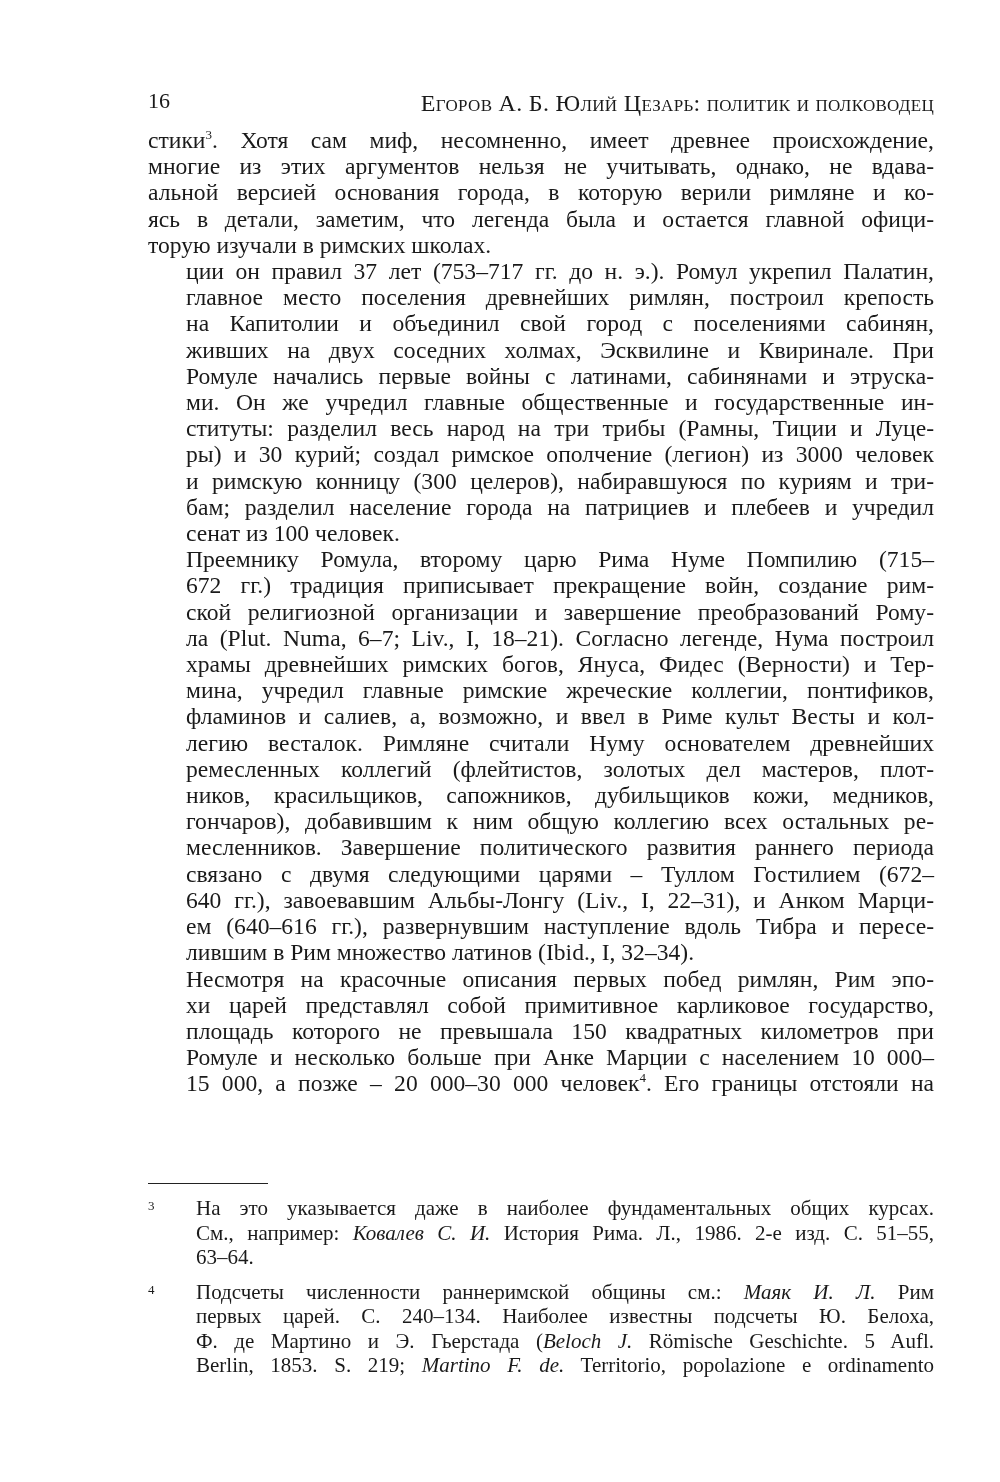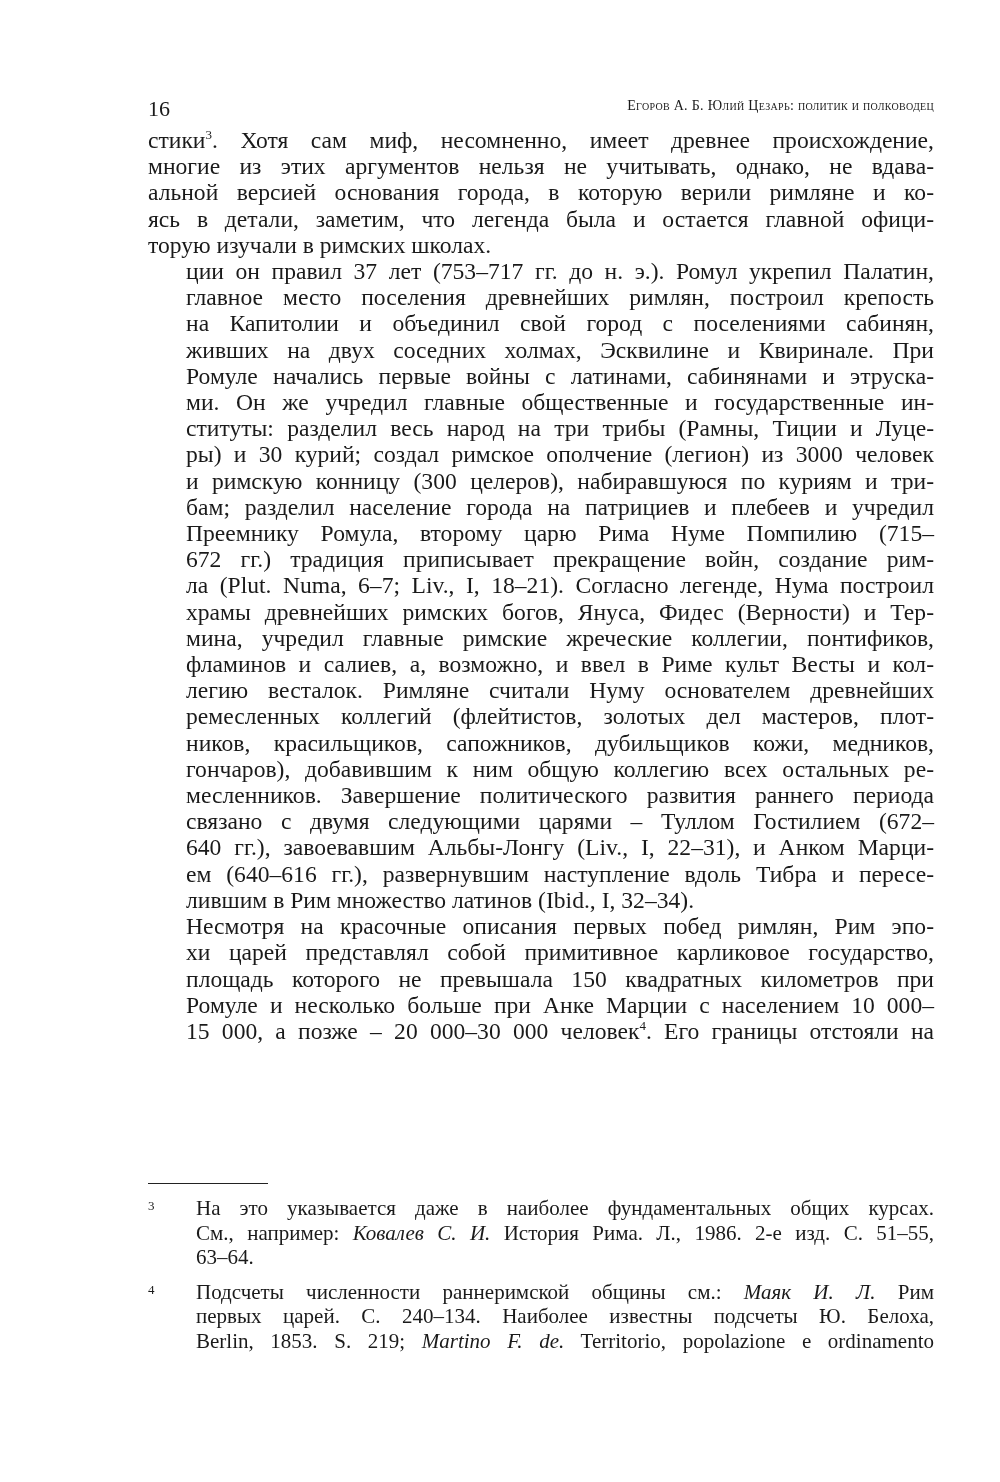--- a/index.html
+++ b/index.html
@@ -1,20 +1,20 @@
 <!DOCTYPE html>
 <html><head>
 <meta charset="utf-8">
 <style>
   html, body { margin: 0; padding: 0; background: #ffffff; }
   body { width: 1000px; height: 1482px; position: relative; overflow: hidden; color: #1a1a1a;
          font-family: "Liberation Serif", "DejaVu Serif", serif; }
-  .header { position: absolute; top: 88px; left: 148px; width: 786px; height: 30px; margin-top: 8px; }
+  .header { position: absolute; top: 88px; left: 148px; width: 786px; height: 30px; }
   .page-num { position: absolute; left: 0; top: 0; font-size: 22px; }
-  .running-title { position: absolute; right: 0; top: 2px; font-size: 14px; font-variant: small-caps; letter-spacing: 0.3px; }
+  .running-title { position: absolute; right: 0; top: 2px; font-size: 24px; font-variant: small-caps; letter-spacing: 0.3px; }
   .body-text { position: absolute; top: 127px; left: 148px; width: 786px; font-size: 23.6px; line-height: 26.2px; }
   .body-text p { margin: 0; text-align: justify; text-align-last: left; }
   .body-text p.indent { text-indent: 38px; }
   .line { display: block; text-align: justify; text-align-last: justify; white-space: nowrap; }
   .line.last { text-align-last: left; }
   sup { font-size: 13px; line-height: 0; vertical-align: 9px; }
   .rule { position: absolute; left: 148px; top: 1183px; width: 120px; height: 0; border-top: 1.5px solid #222; }
   .footnotes { position: absolute; top: 1196px; left: 148px; width: 786px; font-size: 21px; line-height: 24.5px; }
   .fn { position: relative; padding-left: 48px; margin-bottom: 10px; }
   .fn-mark { position: absolute; left: 0; top: -2px; font-size: 13px; }
@@ -43,25 +43,27 @@
     <span class="line">ции он правил 37 лет (753–717 гг. до н. э.). Ромул укрепил Палатин,</span>
     <span class="line">главное место поселения древнейших римлян, построил крепость</span>
     <span class="line">на Капитолии и объединил свой город с поселениями сабинян,</span>
     <span class="line">живших на двух соседних холмах, Эсквилине и Квиринале. При</span>
     <span class="line">Ромуле начались первые войны с латинами, сабинянами и этруска-</span>
     <span class="line">ми. Он же учредил главные общественные и государственные ин-</span>
     <span class="line">ституты: разделил весь народ на три трибы (Рамны, Тиции и Луце-</span>
     <span class="line">ры) и 30 курий; создал римское ополчение (легион) из 3000 человек</span>
     <span class="line">и римскую конницу (300 целеров), набиравшуюся по куриям и три-</span>
     <span class="line">бам; разделил население города на патрициев и плебеев и учредил</span>
+    <span class="line last">сенат из 100 человек.</span>
   </p>
 
   <p class="indent">
     <span class="line">Преемнику Ромула, второму царю Рима Нуме Помпилию (715–</span>
     <span class="line">672 гг.) традиция приписывает прекращение войн, создание рим-</span>
+    <span class="line">ской религиозной организации и завершение преобразований Рому-</span>
     <span class="line">ла (Plut. Numa, 6–7; Liv., I, 18–21). Согласно легенде, Нума построил</span>
     <span class="line">храмы древнейших римских богов, Януса, Фидес (Верности) и Тер-</span>
     <span class="line">мина, учредил главные римские жреческие коллегии, понтификов,</span>
     <span class="line">фламинов и салиев, а, возможно, и ввел в Риме культ Весты и кол-</span>
     <span class="line">легию весталок. Римляне считали Нуму основателем древнейших</span>
     <span class="line">ремесленных коллегий (флейтистов, золотых дел мастеров, плот-</span>
     <span class="line">ников, красильщиков, сапожников, дубильщиков кожи, медников,</span>
     <span class="line">гончаров), добавившим к ним общую коллегию всех остальных ре-</span>
     <span class="line">месленников. Завершение политического развития раннего периода</span>
     <span class="line">связано с двумя следующими царями – Туллом Гостилием (672–</span>
@@ -85,15 +87,16 @@
   <div class="fn">
     <span class="fn-mark">3</span>
     <span class="line">На это указывается даже в наиболее фундаментальных общих курсах.</span>
     <span class="line"><span>См., например: </span><i>Ковалев С. И.</i><span> История Рима. Л., 1986. 2-е изд. С. 51–55,</span></span>
     <span class="line last">63–64.</span>
   </div>
   <div class="fn">
     <span class="fn-mark">4</span>
     <span class="line"><span>Подсчеты численности раннеримской общины см.: </span><i>Маяк И. Л.</i><span> Рим</span></span>
     <span class="line">первых царей. С. 240–134. Наиболее известны подсчеты Ю. Белоха,</span>
+    <span class="line"><span>Ф. де Мартино и Э. Гьерстада (</span><i>Beloch J.</i><span> Römische Geschichte. 5 Aufl.</span></span>
     <span class="line"><span>Berlin, 1853. S. 219; </span><i>Martino F. de.</i><span> Territorio, popolazione e ordinamento</span></span>
   </div>
 </div>
 
 </body></html>

